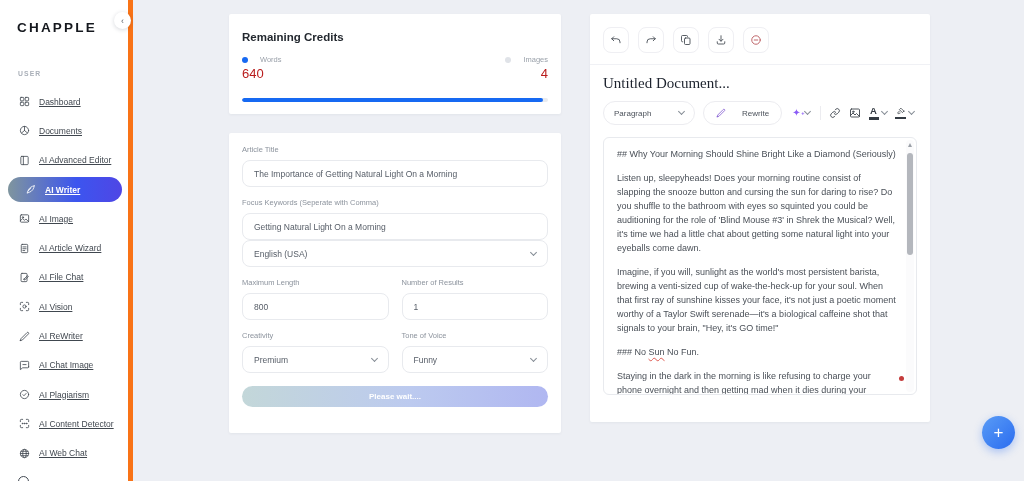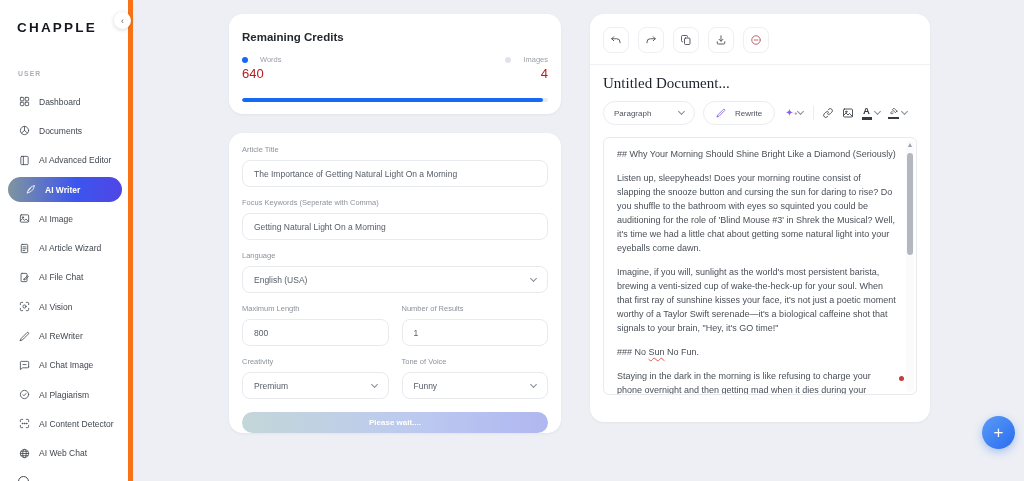--- a/index.html
+++ b/index.html
@@ -28,37 +28,37 @@
     position:absolute; left:18px; top:70px; font-size:6.8px; letter-spacing:1.1px;
     color:#a9afb8; font-weight:600;
   }
   #nav { position:absolute; left:0; top:87px; width:133px; }
   .nav-item {
     position:relative; display:flex; align-items:center; height:29.3px;
     padding-left:18px; cursor:pointer;
   }
   .nav-item .nicon { width:12px; height:12px; display:flex; align-items:center; justify-content:center; flex:none; }
   .nav-item .nicon svg { width:11px; height:11px; stroke:#434a53; fill:none; stroke-width:1.8; stroke-linecap:round; stroke-linejoin:round; }
-  .nav-item .nlabel { margin-left:9px; font-size:8.5px; color:#40474f; font-weight:500; white-space:nowrap; }
+  .nav-item .nlabel { margin-left:9px; font-size:8.5px; color:#40474f; font-weight:500; white-space:nowrap;text-decoration:underline; }
   .nav-item.active::before {
     content:""; position:absolute; left:8px; right:11px; top:2px; bottom:2px;
     border-radius:13px;
     background:linear-gradient(90deg,#7f959e 0%, #3c55ef 60%, #4f46e5 100%);
   }
   .nav-item.active .nicon, .nav-item.active .nlabel { position:relative; }
   .nav-item.active .nicon { margin-left:6px; }
   .nav-item.active .nicon svg { stroke:#ffffff; }
   .nav-item.active .nlabel { color:#ffffff; font-weight:600; }
   .nav-partial {
     position:absolute; left:18px; top:476px; width:11px; height:11px;
     border:1.8px solid #434a53; border-radius:50%;
   }
   
   .card {
-    position:absolute; background:#fff; border-radius:14px;
+    position:absolute; background:#fff; border-radius:2px;
     box-shadow:0 1px 3px rgba(25,35,60,.05);
   }
   
   #credits-card { left:229px; top:14px; width:332px; height:100px; padding:13px; }
   .credits-title { font-size:11.5px; font-weight:700; color:#23282f; margin-top:4px; }
   .stats-row { display:flex; justify-content:space-between; margin-top:12px; }
   .stat .stat-top { display:flex; align-items:center; gap:12px; }
   .stat.right .stat-top { justify-content:flex-end; }
   .dot { width:6px; height:6px; border-radius:50%; }
   .stat-label { font-size:7.5px; color:#9aa1aa; }
@@ -100,21 +100,21 @@
   .tb-btn svg { width:12px; height:12px; stroke:#474e56; fill:none; stroke-width:1.8; stroke-linecap:round; stroke-linejoin:round; }
   .tb-btn.danger svg { stroke:#b9585c; }
   .edit-divider { border-top:1px solid #f0f1f5; margin:11px -13px 0; }
   .doc-title { font-family:"Liberation Serif", serif; font-size:15px; color:#1d232e; margin-top:10px; }
   .format-bar { display:flex; align-items:center; gap:8px; margin-top:9px; height:24px; }
   .pill {
     height:24px; border:1px solid #ececf0; border-radius:12px; background:#fff;
     display:flex; align-items:center; font-size:8px; color:#4c525b; cursor:pointer;
   }
   .pill-paragraph { width:92px; justify-content:space-between; padding:0 10px; }
-  .pill-rewrite { padding:0 12px; gap:9px; }
+  .pill-rewrite { padding:0 12px; gap:16px; }
   .pill-rewrite svg { width:10px; height:10px; stroke:#7b52cf; fill:none; stroke-width:1.8; stroke-linecap:round; stroke-linejoin:round; }
   .sparkle-group { display:flex; align-items:center; gap:4px; cursor:pointer; padding:0 2px; position:relative; }
   .sparkle { color:#8b5cf6; font-size:10px; line-height:1; }
   .sparkle-plus { position:absolute; top:2px; left:11px; font-size:5.5px; color:#8b5cf6; font-weight:700; }
   .vsep { width:1px; height:14px; background:#ececf0; }
   .mini-icon { display:flex; align-items:center; cursor:pointer; }
   .mini-icon svg { width:12px; height:12px; stroke:#3c434b; fill:none; stroke-width:1.8; stroke-linecap:round; stroke-linejoin:round; }
   .font-color-btn, .highlight-btn { display:flex; align-items:center; gap:3px; cursor:pointer; }
   .a-glyph { display:flex; flex-direction:column; align-items:center; }
   .a-glyph .a { font-size:9.5px; font-weight:700; color:#343b43; line-height:1; }
@@ -320,21 +320,20 @@
     </div>
   </section>
 
   <section class="card" id="form-card">
     <div class="f-label">Article Title</div>
     <input class="f-input" type="text" value="The Importance of Getting Natural Light On a Morning" style="">
 
     <div class="f-label">Focus Keywords (Seperate with Comma)</div>
     <input class="f-input" type="text" value="Getting Natural Light On a Morning" style="">
 
-    <div class="f-label">Language</div>
     <div class="f-input f-select">
       <span>English (USA)</span>
       <span class="chev"></span>
     </div>
 
     <div class="f-row">
       <div class="f-col">
         <div class="f-label">Maximum Length</div>
         <input class="f-input" type="text" value="800" style="">
       </div>

